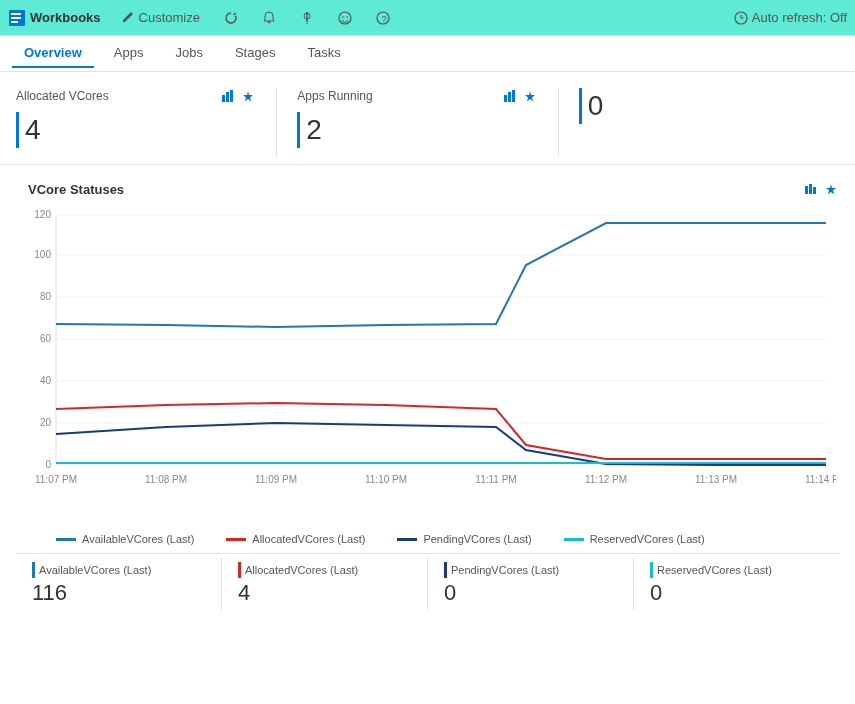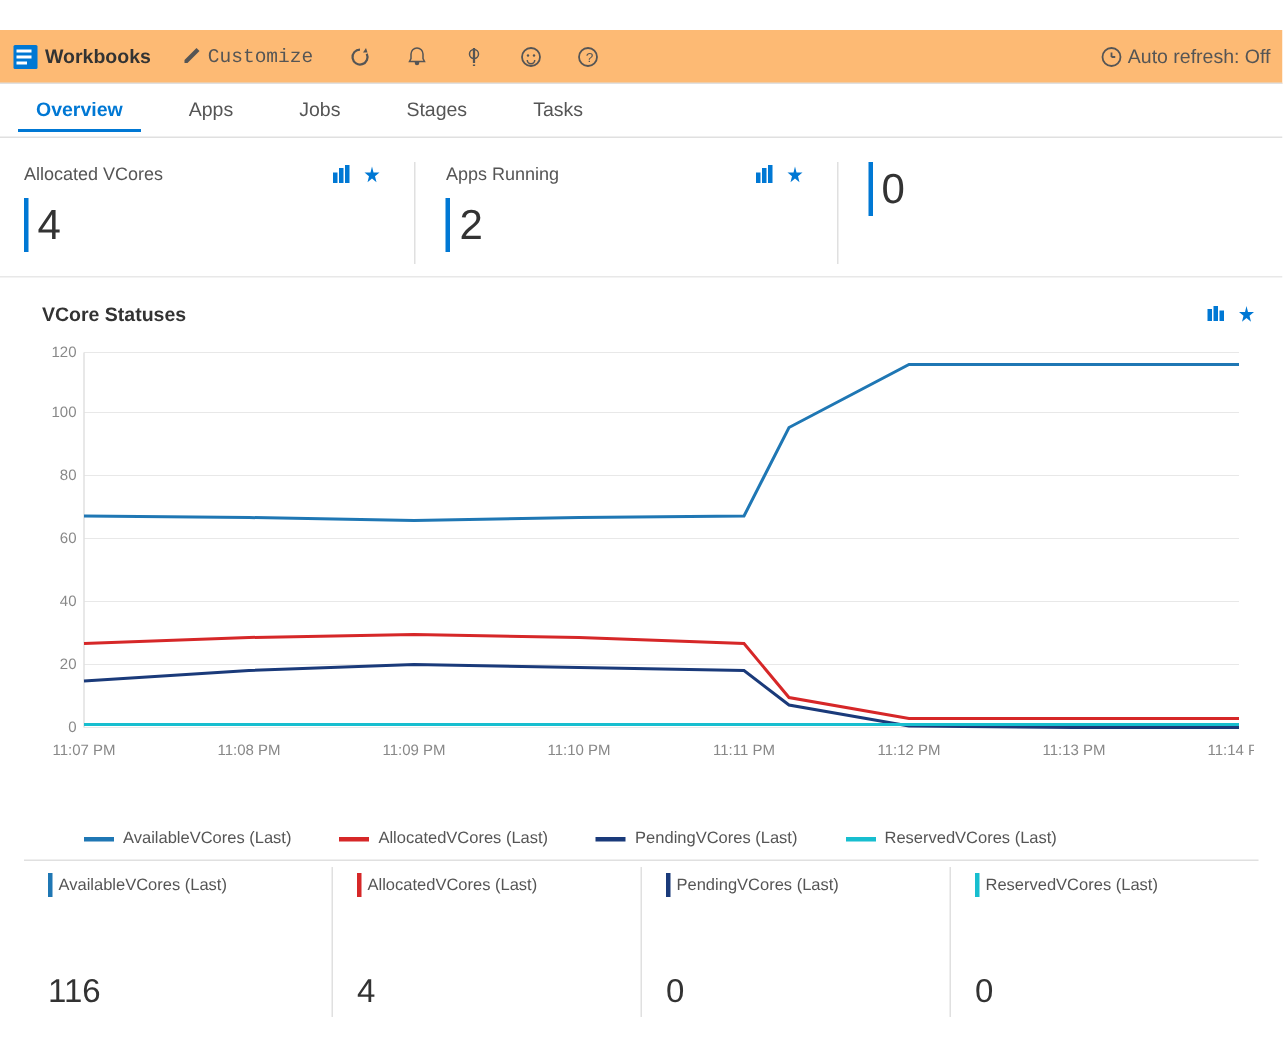--- a/index.html
+++ b/index.html
@@ -3,46 +3,45 @@
   <meta charset="utf-8">
   <style>
     * { box-sizing: border-box; margin: 0; padding: 0; }
     body { font-family: 'Segoe UI', Arial, sans-serif; font-size: 13px; background: #fff; color: #333; width: 855px; height: 704px; overflow: hidden; }
 
     
     .top-bar {
       display: flex;
       align-items: center;
       height: 36px;
-      background: #fdba74;
+      background: #5eead4;
       border-bottom: 1px solid #e0e0e0;
       padding: 0 8px;
       gap: 16px;
-      margin-top: 20px;
     }
     .top-bar-logo {
       display: flex; align-items: center; gap: 4px; font-weight: 600; font-size: 13px; color: #333;
     }
     .top-bar-item {
-      display: flex; align-items: flex-start; gap: 4px; color: #555; font-size: 13px; cursor: pointer; padding: 2px 4px; font-family: Liberation Mono, monospace;
+      display: flex; align-items: flex-start; gap: 4px; color: #555; font-size: 13px; cursor: pointer; padding: 2px 4px;
     }
     .top-bar-item svg { width: 14px; height: 14px; }
     .top-bar-separator { flex: 1; }
     .auto-refresh {
       display: flex; align-items: center; gap: 4px; color: #555; font-size: 13px;
     }
 
     
     .tabs {
       display: flex;
       align-items: center;
       height: 36px;
       border-bottom: 1px solid #e0e0e0;
       padding: 0 12px;
-      gap: 20px;
+      gap: 8px;
     }
     .tab {
       padding: 6px 12px;
       font-size: 13px;
       color: #555;
       cursor: pointer;
       border-bottom: 2px solid transparent;
     }
     .tab.active {
       color: #0078d4;
@@ -116,21 +115,21 @@
       border-top: 1px solid #e0e0e0;
       margin-top: 4px;
     }
     .legend-value-item {
       display: flex; flex-direction: column; flex: 1; padding: 4px 16px;
       border-right: 1px solid #e0e0e0;
     }
     .legend-value-item:last-child { border-right: none; }
     .legend-value-label { font-size: 11px; color: #555; margin-bottom: 2px; display: flex; align-items: center; gap: 4px; }
     .legend-value-bar { width: 3px; height: 16px; display: inline-block; }
-    .legend-value-number { font-size: 22px; font-weight: 300; color: #333; margin-top: 48px; }
+    .legend-value-number { font-size: 22px; font-weight: 300; color: #333; }
 
     .icon-btn {
       width: 16px; height: 16px; cursor: pointer; color: #0078d4; display: inline-flex; align-items: center; justify-content: center;
     }
   </style>
 </head>
 <body>
 
 <div class="top-bar">
   <div class="top-bar-logo">

